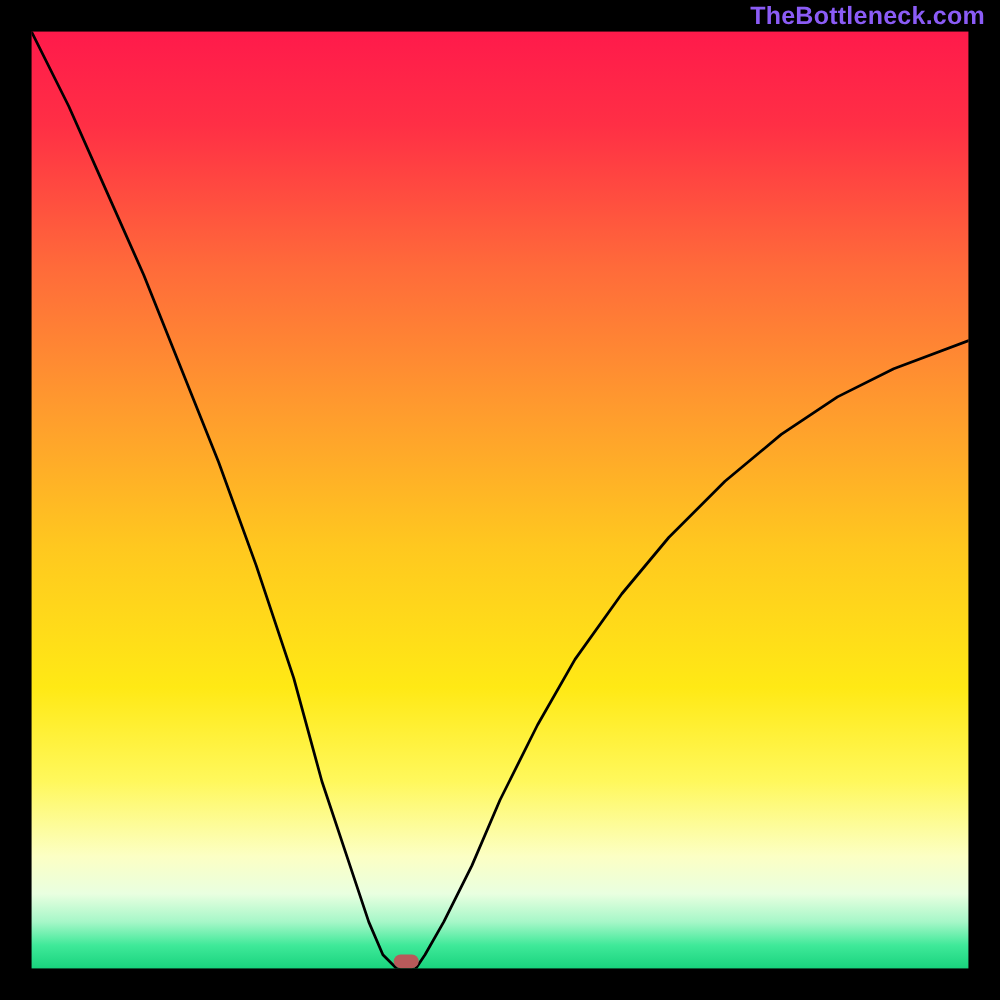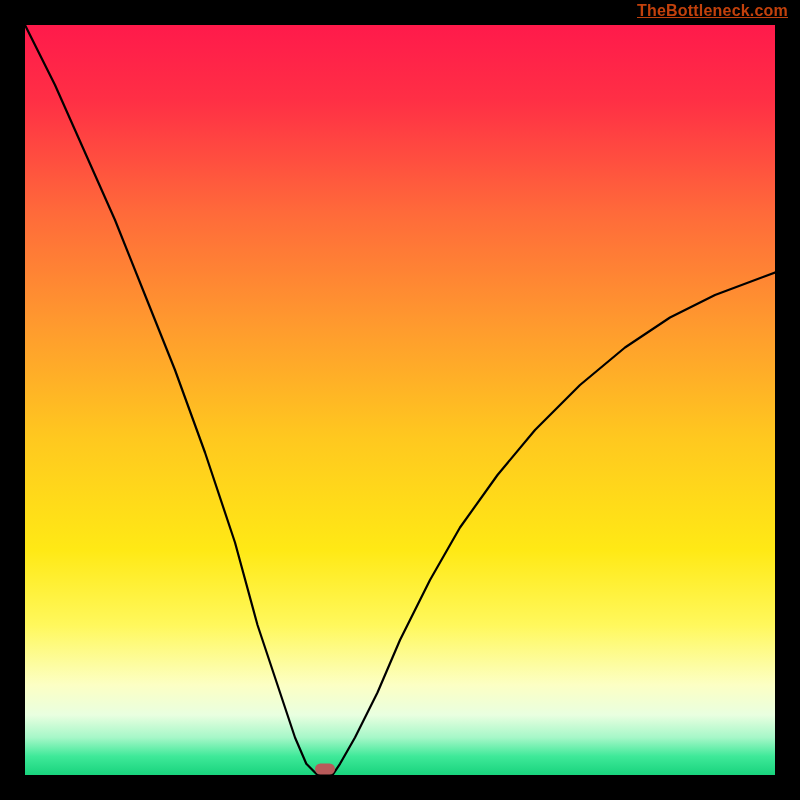--- a/index.html
+++ b/index.html
@@ -14,26 +14,25 @@
   .frame {
     position: relative;
     width: 800px;
     height: 800px;
     background: #000;
   }
   .watermark {
     position: absolute;
     top: 2px;
     right: 12px;
-    color: #c2410c;
-    font-size: 16px;
+    color: #8b5cf6;
+    font-size: 20px;
     font-weight: 600;
     letter-spacing: 0.2px;
     z-index: 10;
-    text-decoration: underline;
   }
   .plot {
     position: absolute;
     left: 25px;
     top: 25px;
     width: 750px;
     height: 750px;
     overflow: hidden;
   }
   .plot svg {

